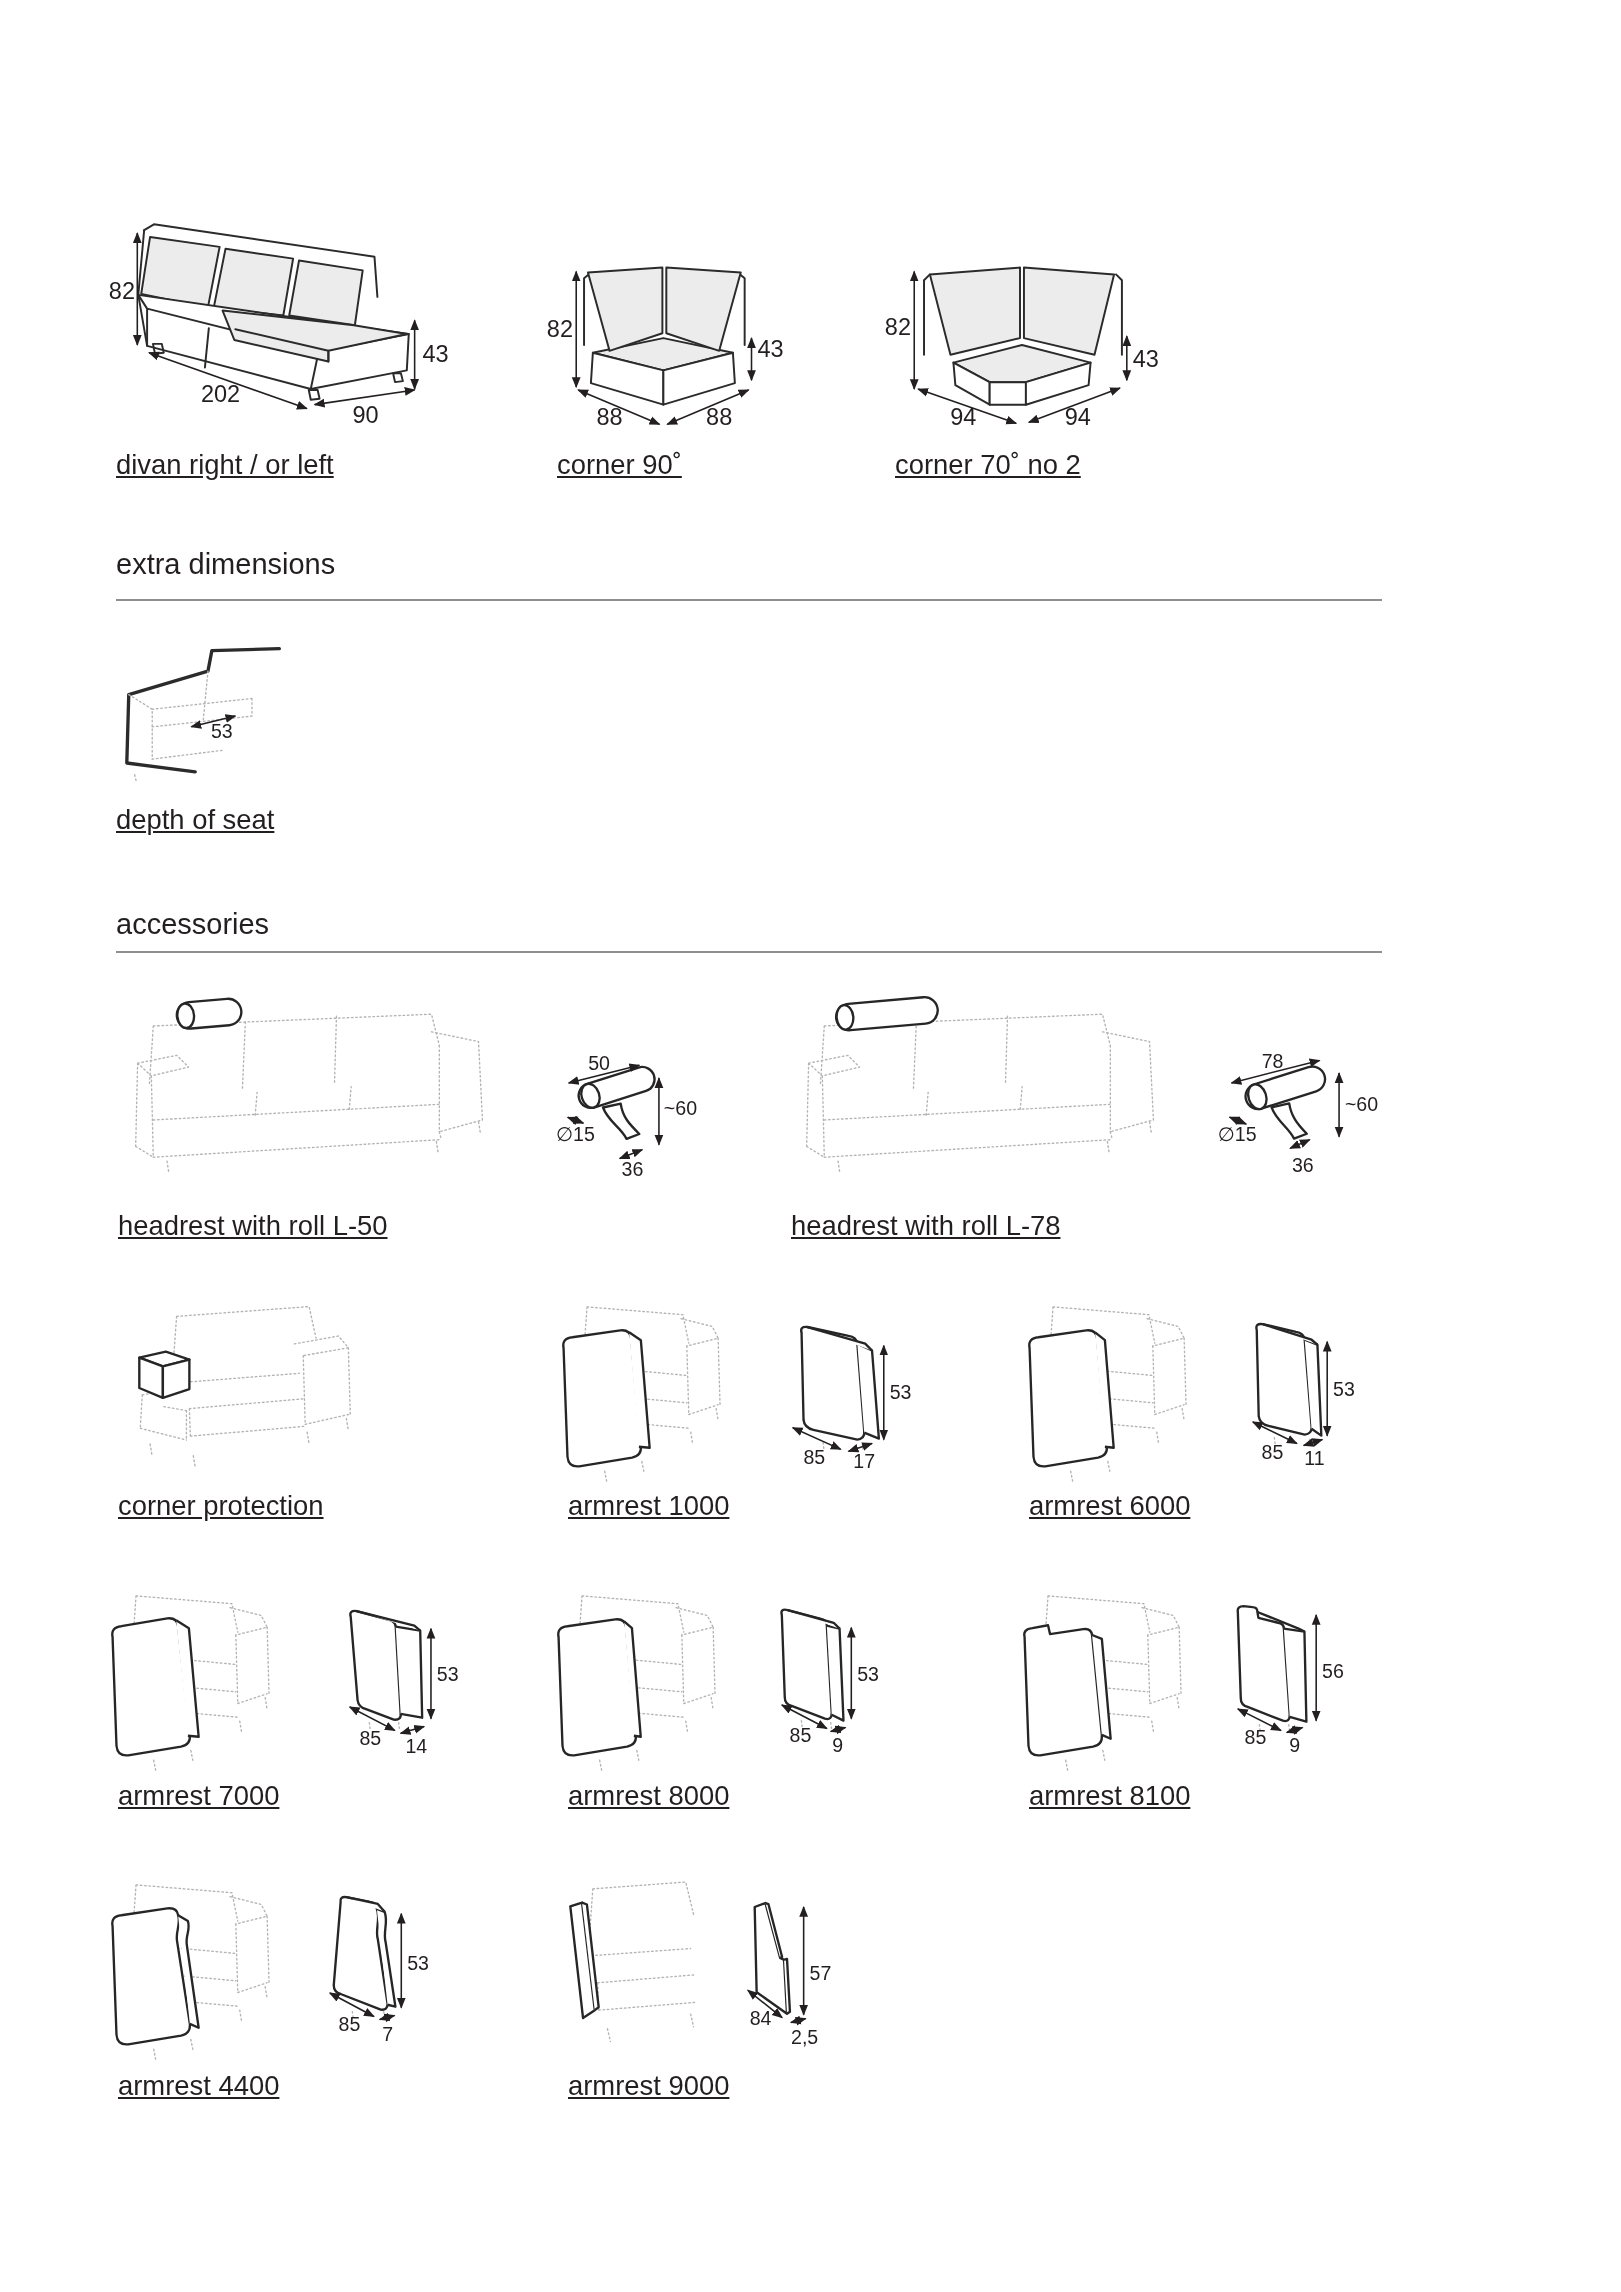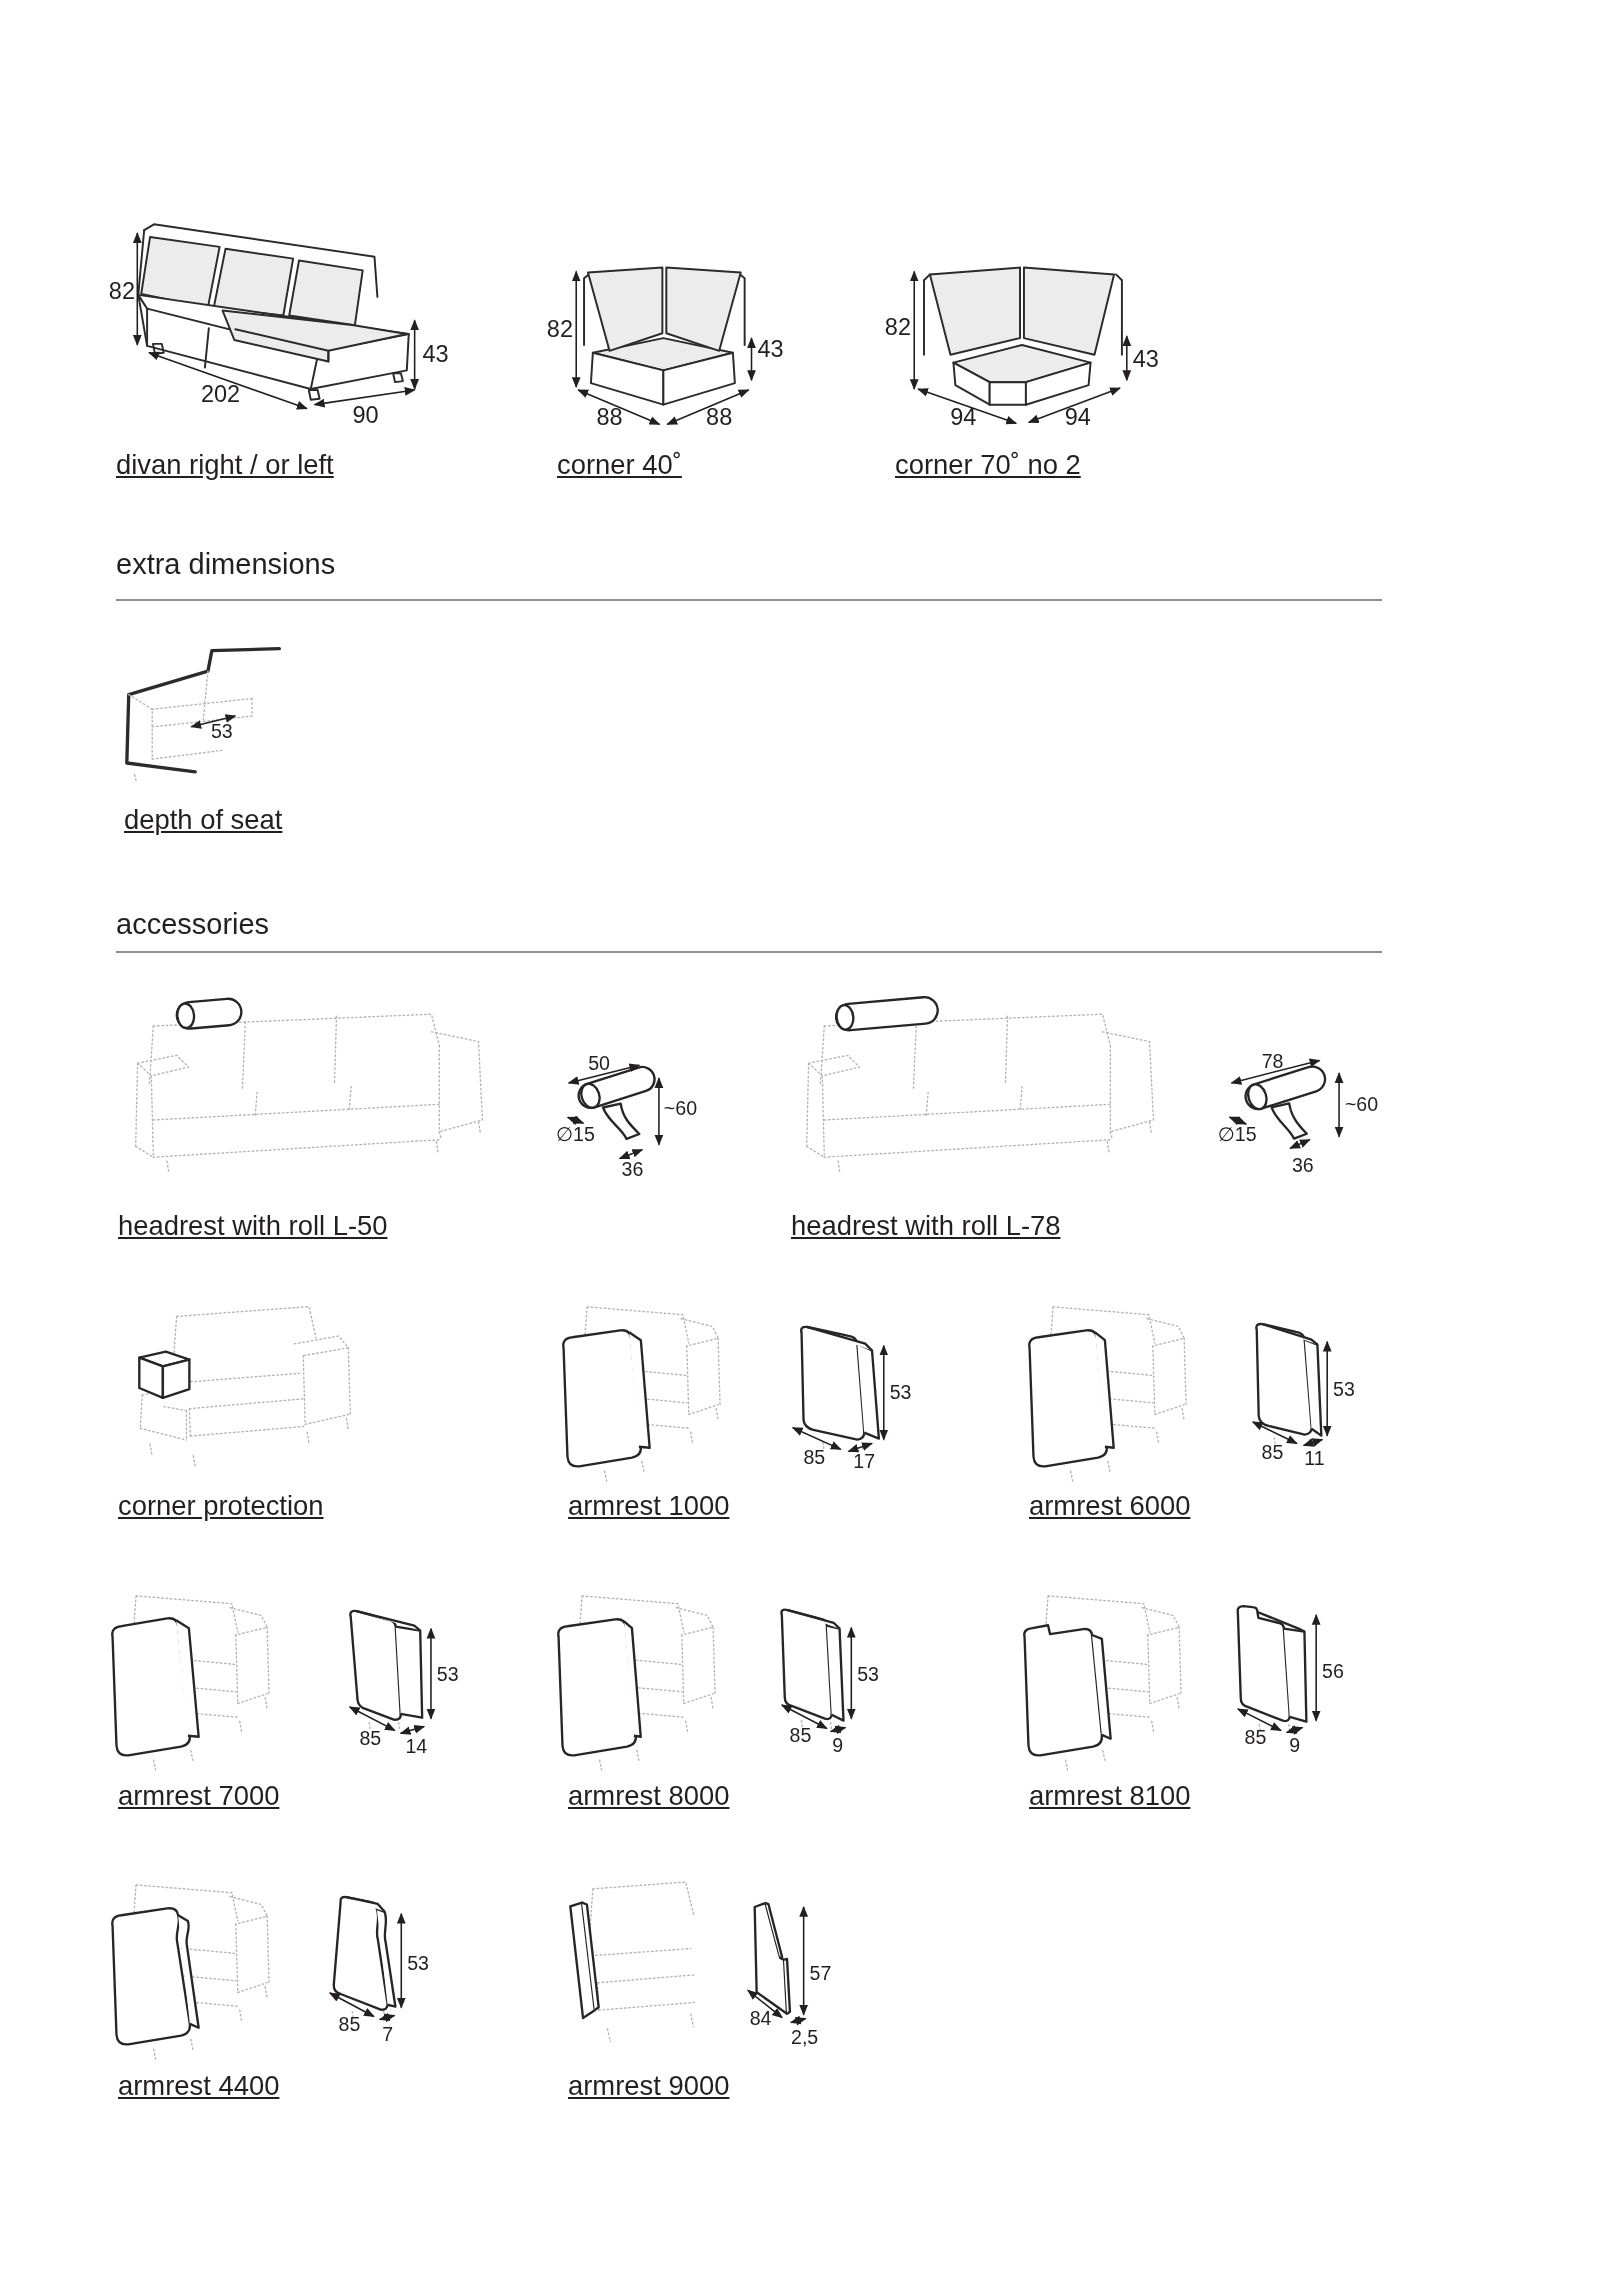--- a/index.html
+++ b/index.html
@@ -74,21 +74,21 @@
       <line class="dm" x1="38" y1="25" x2="38" y2="143" marker-start="url(#m2)" marker-end="url(#m2)"></line>
       <text class="dt" x="8" y="92">82</text>
       <line class="dm" x1="217" y1="93" x2="217" y2="136" marker-start="url(#m2)" marker-end="url(#m2)"></line>
       <text class="dt" x="223" y="112">43</text>
       <line class="dm" x1="40" y1="146" x2="123" y2="181" marker-start="url(#m2)" marker-end="url(#m2)"></line>
       <text class="dt" x="72" y="182" text-anchor="middle">88</text>
       <line class="dm" x1="131" y1="181" x2="214" y2="146" marker-start="url(#m2)" marker-end="url(#m2)"></line>
       <text class="dt" x="184" y="182" text-anchor="middle">88</text>
     </g>
   </svg>
-  <div class="cap" style="left:557px;top:449px">corner 40˚</div>
+  <div class="cap" style="left:557px;top:449px">corner 90˚</div>
 
   <svg style="left:877px;top:245px" width="289" height="196" viewBox="0 0 295 200">
     <defs>
         <marker id="m3" viewBox="0 0 10 10" refX="9" refY="5" markerWidth="7" markerHeight="7" orient="auto-start-reverse">
           <path d="M0,1 L10,5 L0,9 Z" fill="#231f20"></path>
         </marker>
       </defs>
     <g>
       <path class="ln" d="M48,36 L54,30 M48,36 L48,112 M250,36 L244,30 M250,36 L250,112"></path>
       <path class="cu" d="M78,120 L148,102 L218,120 L152,140 L115,140 Z"></path>
@@ -128,21 +128,21 @@
         <path d="M40,79 L142,68 M40,97 L142,86 M142,68 L142,86"></path>
         <path d="M40,130 L112,121"></path>
         <path d="M22,146 l2,8"></path>
       </g>
     </g>
     <g>
       <line class="dm" x1="80" y1="97" x2="125" y2="86" marker-start="url(#m4)" marker-end="url(#m4)"></line>
       <text class="ds" x="100" y="108">53</text>
     </g>
   </svg>
-  <div class="cap" style="left:124px;top:804px">depth of seat</div>
+  <div class="cap" style="left:116px;top:804px">depth of seat</div>
 
   <div class="h2" style="left:116px;top:908px">accessories</div>
   <div class="rule" style="top:951px"></div>
 
   <svg style="left:108px;top:975px" width="407" height="240" viewBox="0 0 415 245">
     <g class="dot">
       <path d="M46,52 L330,40 L338,72 M46,52 L42,112"></path>
       <path d="M140,48 L137,116 M233,42 L231,110"></path>
       <path d="M30,90 L70,82 L82,94 L44,103 Z M30,90 L28,175 M44,103 L46,186 M28,175 L46,186"></path>
       <path d="M330,58 L378,68 L382,148 L338,160 M338,72 L338,160"></path>

